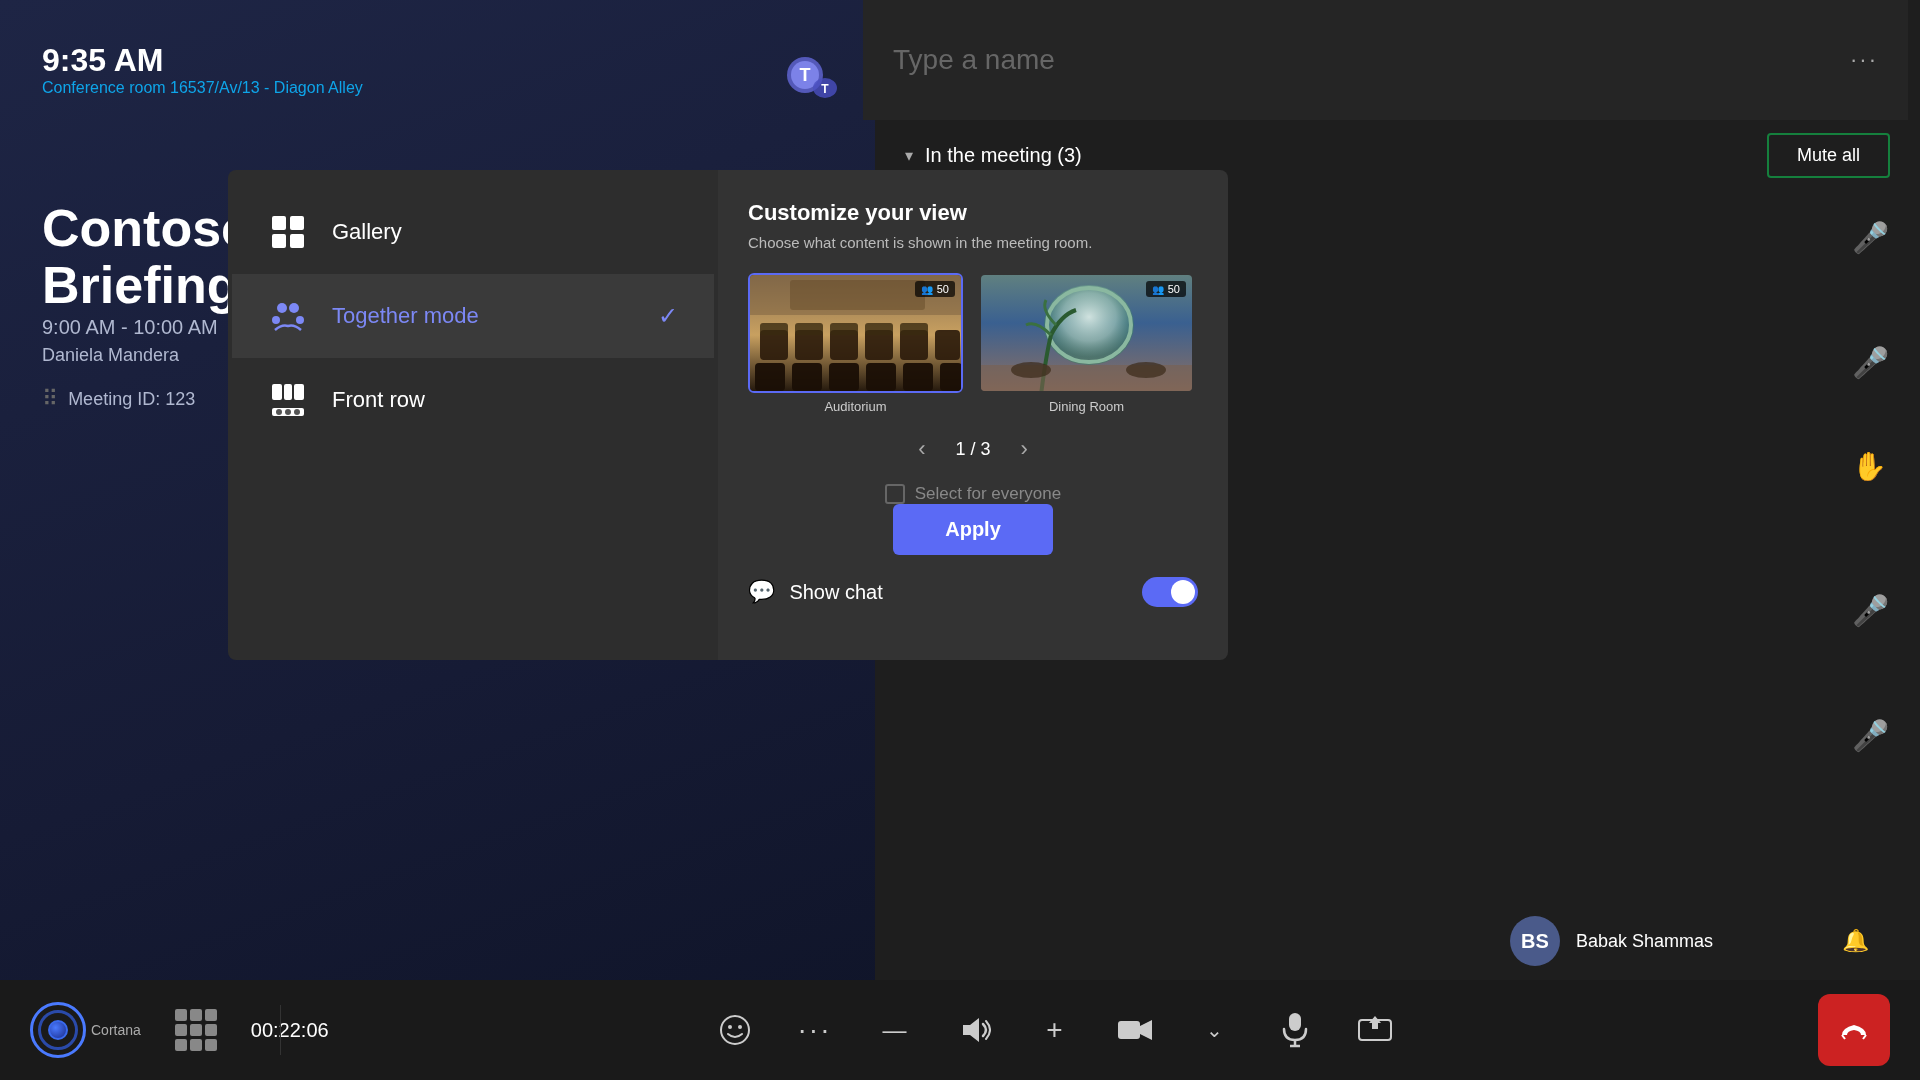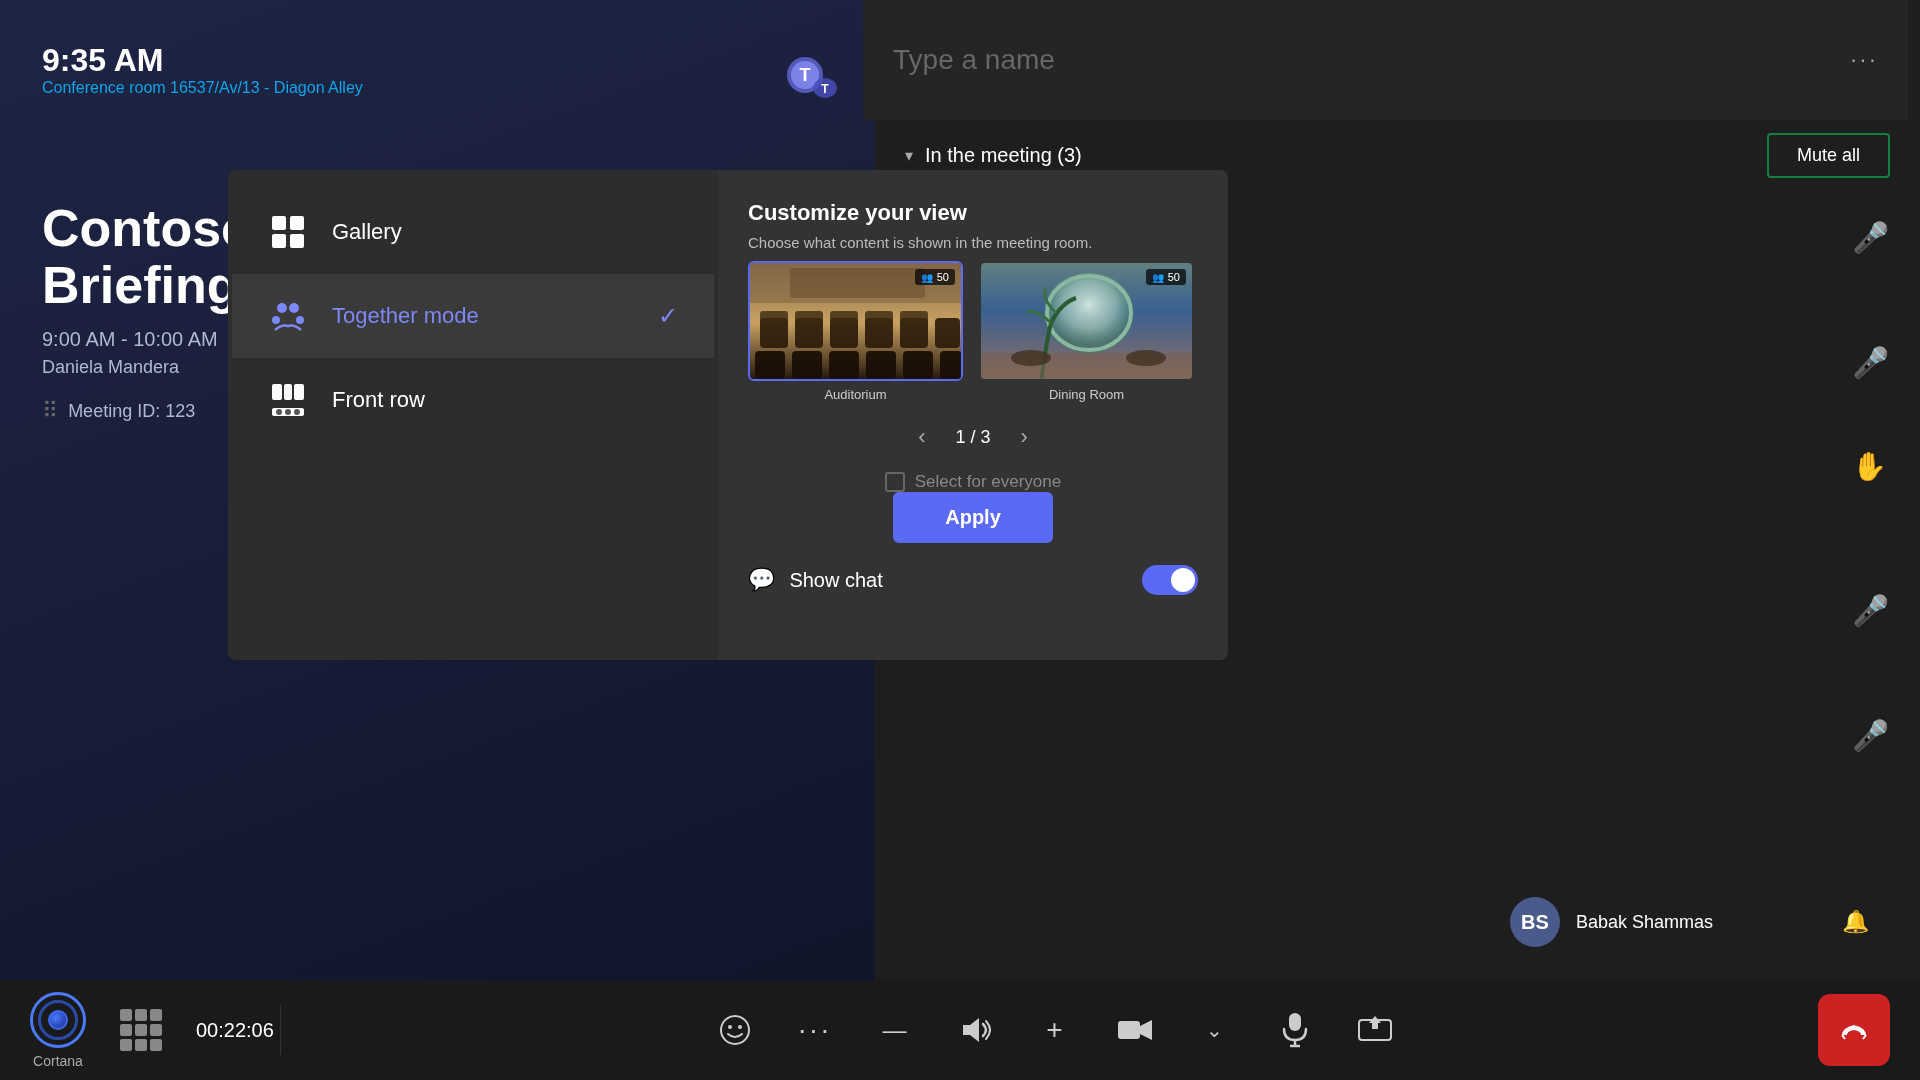--- a/index.html
+++ b/index.html
@@ -68,21 +68,21 @@
     }
     .meeting-name {
       font-size: 52px;
       font-weight: 700;
       color: #ffffff;
       line-height: 1.1;
     }
     .meeting-time {
       font-size: 20px;
       color: #b0b8d0;
-      margin-top: 14px;
+      margin-top: 2px;
     }
     .meeting-organizer {
       font-size: 18px;
       color: #b0b8d0;
       margin-top: 6px;
     }
     .meeting-id {
       font-size: 18px;
       color: #b0b8d0;
       margin-top: 20px;
@@ -216,21 +216,21 @@
     }
     .customize-title {
       font-size: 22px;
       font-weight: 700;
       color: #ffffff;
       margin-bottom: 8px;
     }
     .customize-subtitle {
       font-size: 15px;
       color: #bbb;
-      margin-bottom: 10px;
+      margin-bottom: 22px;
     }
 
     
     .scenes-grid {
       display: flex;
       gap: 16px;
       margin-bottom: 22px;
     }
     .scene-thumb {
       position: relative;
@@ -364,21 +364,21 @@
     }
 
     .toolbar-left {
       display: flex;
       align-items: center;
       gap: 0;
       width: 180px;
     }
     .cortana-btn {
       display: flex;
-      flex-direction: column;
+      flex-direction: row;
       align-items: center;
       gap: 5px;
       cursor: pointer;
       padding: 0 20px 0 0;
     }
     .cortana-circle {
       width: 56px;
       height: 56px;
       border-radius: 50%;
       border: 3px solid #4a7aff;
@@ -458,21 +458,21 @@
       justify-content: center;
       cursor: pointer;
       font-size: 30px;
       color: #fff;
       border: none;
     }
 
     
     .participant-row {
       position: absolute;
-      bottom: 123px;
+      bottom: 104px;
       right: 30px;
       width: 400px;
       height: 70px;
       display: flex;
       align-items: center;
       gap: 16px;
       background: #1e1e1e;
       padding: 0 20px;
     }
     .participant-avatar {

